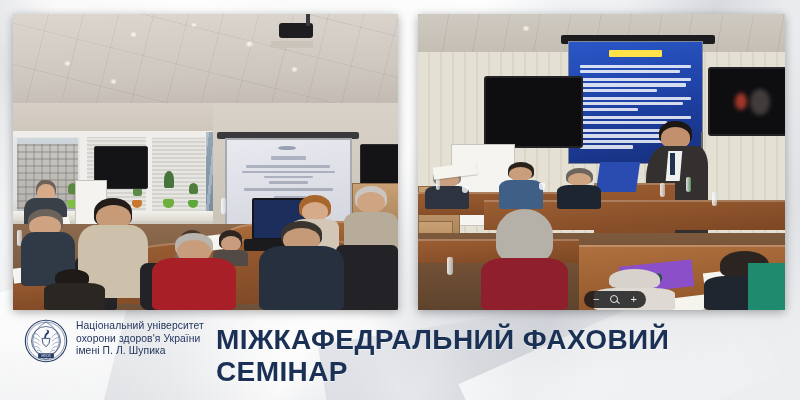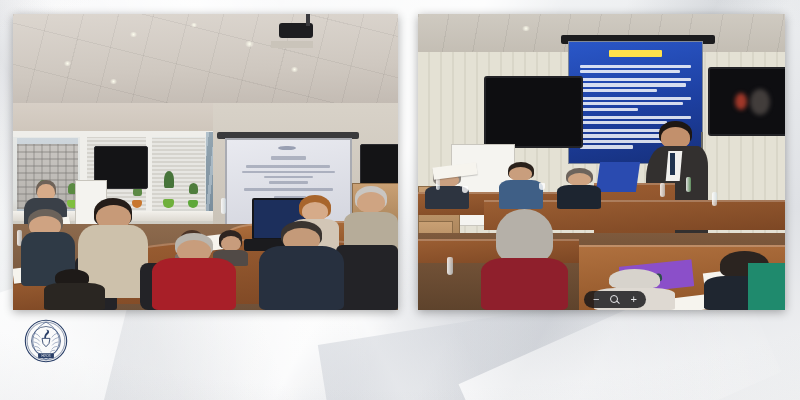--- a/index.html
+++ b/index.html
@@ -426,17 +426,22 @@
             <path d="M78 42 q-10 2 -14 9"></path>
           <path d="M78 52 q-10 1 -14 8"></path>
             <path d="M76 62 q-9 0 -13 7"></path>
           <path d="M71 71 q-8 -1 -12 5"></path>
         </g>
         <path d="M41 44 h18 q0 14 -9 19 q-9 -5 -9 -19 z" fill="none" stroke="#2a3f68" stroke-width="2"></path>
         <path d="M50 43 c0 -8 7 -8 7 -14 c0 -4 -4 -6 -7 -4 c3 0 4 3 2 5 c-4 4 -6 7 -6 13" fill="#2a3f68"></path>
         <rect x="32" y="78" width="36" height="11" rx="2" fill="#2a3f68"></rect>
         <text x="50" y="86.5" font-size="7.5" text-anchor="middle" fill="#ffffff" font-family="Liberation Sans, sans-serif">НУОЗ</text>
       </svg>
-    </div>
-
+      <div id="university-name">Національний університет
+охорони здоров'я України
+імені П. Л. Шупика</div>
+    </div>
+
+    <div id="seminar-title">МІЖКАФЕДРАЛЬНИЙ ФАХОВИЙ
+СЕМІНАР</div>
   </div>
 
 </div>
 
 </body></html>

